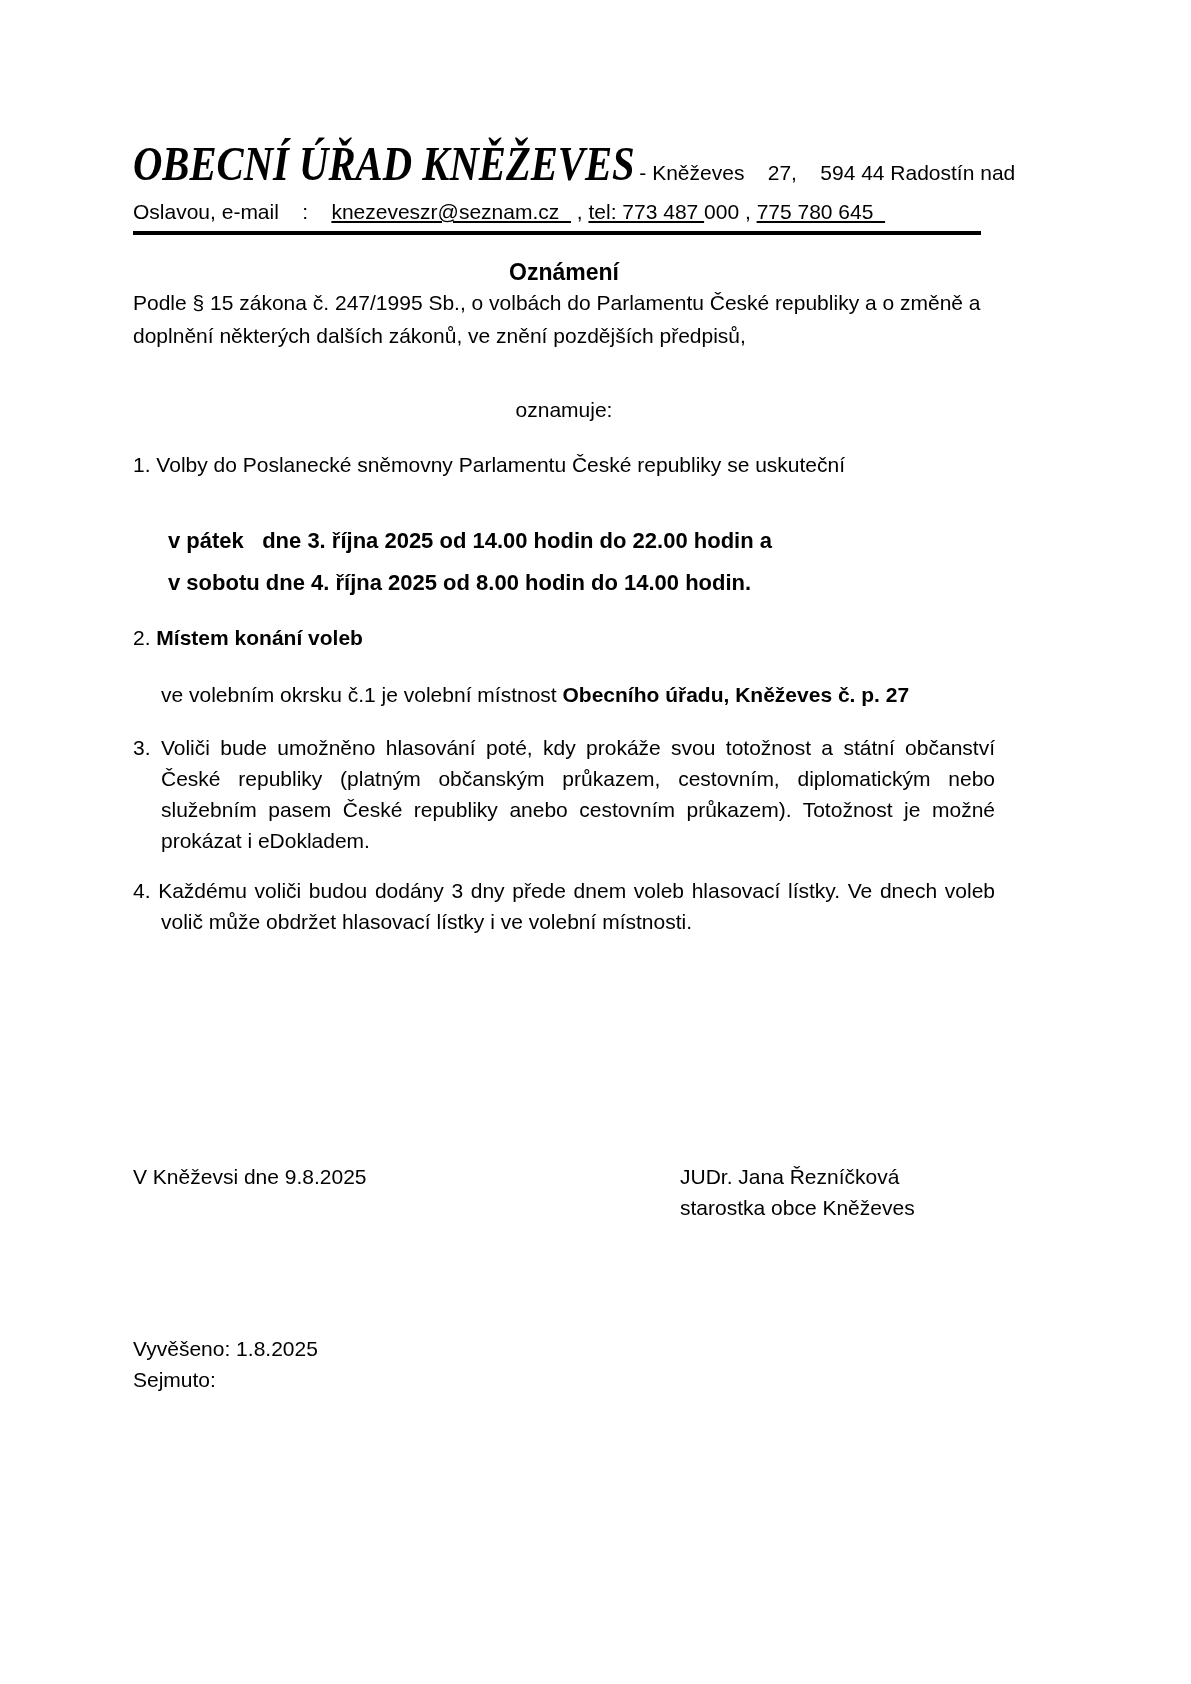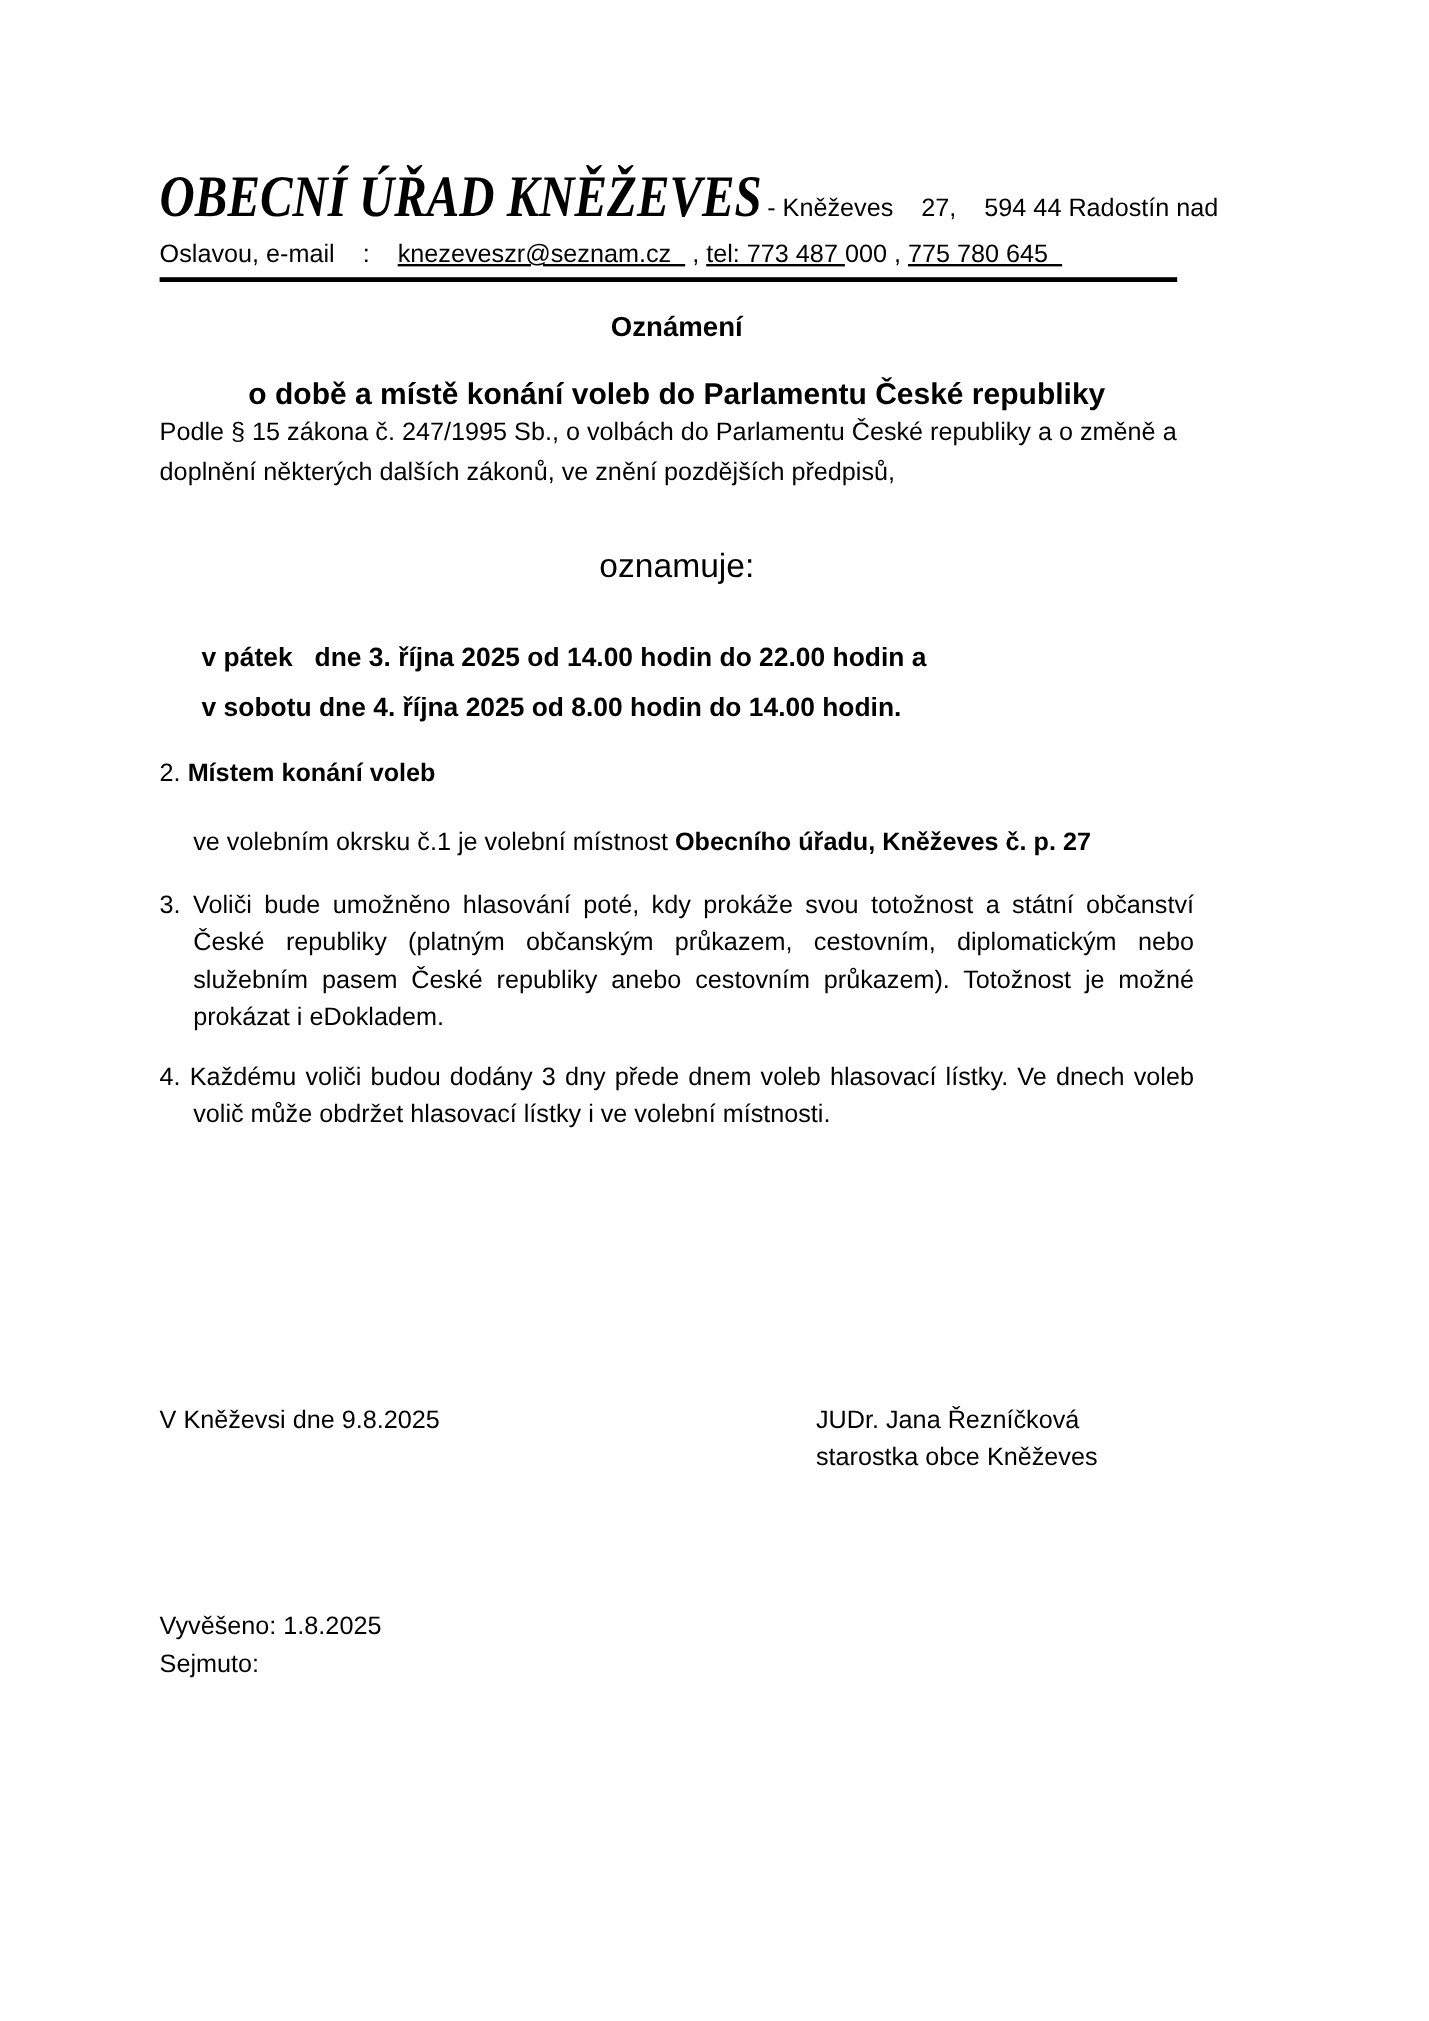--- a/index.html
+++ b/index.html
@@ -29,21 +29,21 @@
   .hdr-line2 span { white-space:pre; }
   .u { text-decoration:underline; }
   .rule { width:848px; border-top:4px solid #000; margin-top:7px; }
 
   
   .title { font-size:23px; font-weight:bold; text-align:center; margin-top:24px; }
   .subtitle { font-size:25px; font-weight:bold; text-align:center; margin-top:29px; }
 
   
   .intro { font-size:21px; line-height:33px; }
-  .announce { font-size:28px; text-align:center; margin-top:46px; }
+  .announce { font-size:21px; text-align:center; margin-top:46px; }
 
   .item { font-size:21px; line-height:33px; padding-left:28px; text-indent:-28px; }
   .item-1 { margin-top:26px; }
   .item-2 { margin-top:17px; }
   .item-3 { margin-top:21px; line-height:31px; }
   .item-4 { margin-top:19px; line-height:31px; }
   .justify { text-align:justify; }
   .bold { font-weight:bold; }
 
   .dates { margin-top:39px; margin-left:35px; font-size:22px; font-weight:bold; }
@@ -67,26 +67,26 @@
     <div class="letterhead">
       <div class="hdr-line1">
           <span class="org-name">OBECNÍ ÚŘAD KNĚŽEVES</span>
           <span class="hdr-suffix"> - Kněževes    27,    594 44 Radostín nad</span>
         </div>
       <div class="hdr-line2"><span>Oslavou, e-mail    :    </span><span class="u">knezeveszr@seznam.cz  </span><span> , </span><span class="u">tel: 773 487 </span><span>000 , </span><span class="u">775 780 645  </span></div>
       <div class="rule"></div>
     </div>
 
     <div class="title">Oznámení</div>
-    <div class="subtitle">o době a místě konání voleb do Parlamentu České republiky</div>
 
     <p class="intro">Podle § 15 zákona č. 247/1995 Sb., o volbách do Parlamentu České republiky a o změně a doplnění některých dalších zákonů, ve znění pozdějších předpisů,</p>
 
     <div class="announce">oznamuje:</div>
 
+    <p class="item item-1"><span>1.</span> <span>Volby do Poslanecké sněmovny Parlamentu České republiky se uskuteční</span></p>
 
     <div class="dates">
       <div class="date-line">v pátek   dne 3. října 2025 od 14.00 hodin do 22.00 hodin a</div>
       <div class="date-line">v sobotu dne 4. října 2025 od 8.00 hodin do 14.00 hodin.</div>
     </div>
 
     <p class="item item-2"><span>2.</span> <span class="bold">Místem konání voleb</span></p>
 
     <div class="okrsek"><span>ve volebním okrsku č.1 je volební místnost </span><span class="bold">Obecního úřadu, Kněževes č. p. 27</span></div>
 

